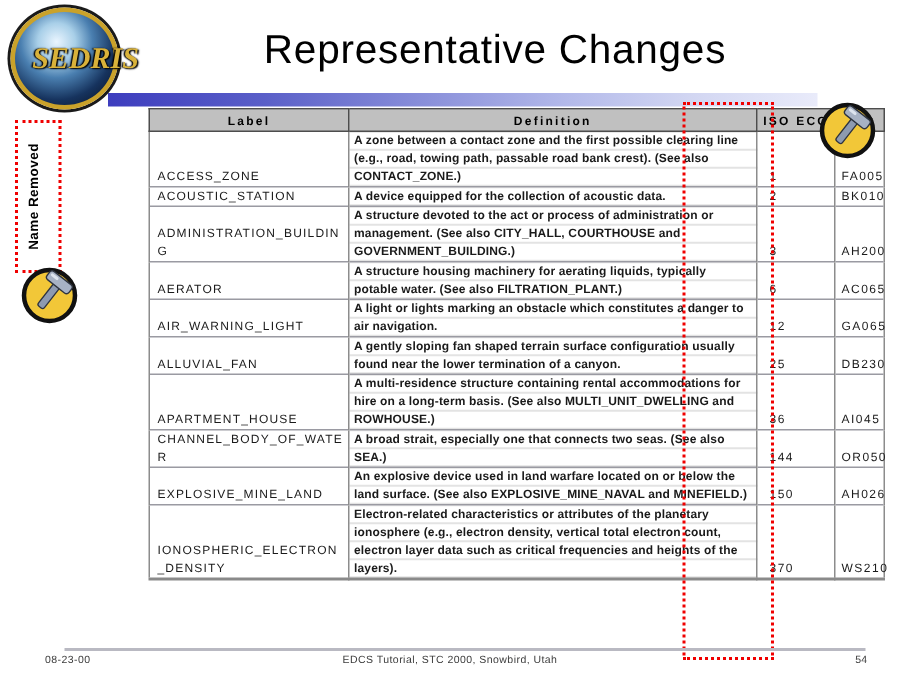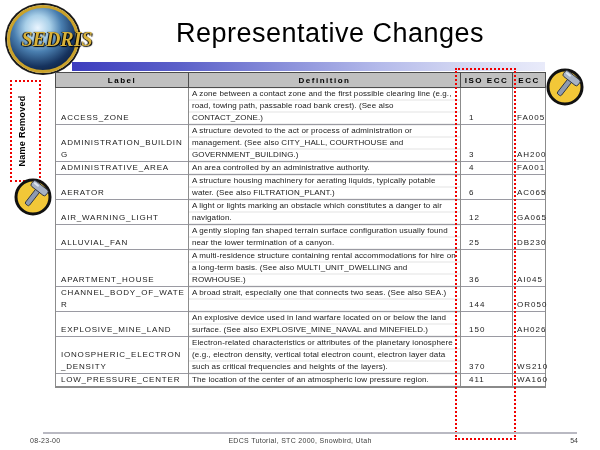--- a/index.html
+++ b/index.html
@@ -59,24 +59,25 @@
     padding:0 3px;
   }
   tr:first-child td{border-top:none;}
   td.label-cell{
     vertical-align:bottom;letter-spacing:0.8px;word-break:break-all;
     padding-left:5px;
   }
   td.definition-cell{
     vertical-align:top;letter-spacing:0.1px;
     background-image:repeating-linear-gradient(to bottom, transparent 0px, transparent 11px, #e3e3e3 11px, #e3e3e3 12px);
+    font-weight:bold;
   }
   td.iso-ecc-cell{vertical-align:bottom;letter-spacing:1px;padding-left:8px;}
   td.ecc-cell{vertical-align:bottom;letter-spacing:1px;padding-left:4px;}
-  table{border:1px solid #6e6e6e;border-bottom:2px solid #8a8a8a;}
+  table{border:1px solid #6e6e6e;border-bottom:2px solid #8a8a8a;margin-left:44px;}
 
   
   .footer-rule{
     position:absolute;left:43px;top:432px;width:534px;height:2px;
     background:#b9b9c2;
   }
 
   
   .iso-callout{
     position:absolute;left:455px;top:68px;width:57px;height:368px;
@@ -132,32 +133,32 @@
       </tr>
     </thead>
     <tbody>
         <tr>
           <td class="label-cell">ACCESS_ZONE</td>
           <td class="definition-cell">A zone between a contact zone and the first possible clearing line (e.g., road, towing path, passable road bank crest). (See also CONTACT_ZONE.)</td>
           <td class="iso-ecc-cell">1</td>
           <td class="ecc-cell">FA005</td>
         </tr>
         <tr>
+          <td class="label-cell">ACOUSTIC_STATION</td>
+          <td class="definition-cell">A device equipped for the collection of acoustic data.</td>
+          <td class="iso-ecc-cell">2</td>
+          <td class="ecc-cell">BK010</td>
+        </tr>
+        <tr>
           <td class="label-cell">ADMINISTRATION_BUILDING</td>
           <td class="definition-cell">A structure devoted to the act or process of administration or management. (See also CITY_HALL, COURTHOUSE and GOVERNMENT_BUILDING.)</td>
           <td class="iso-ecc-cell">3</td>
           <td class="ecc-cell">AH200</td>
         </tr>
         <tr>
-          <td class="label-cell">ADMINISTRATIVE_AREA</td>
-          <td class="definition-cell">An area controlled by an administrative authority.</td>
-          <td class="iso-ecc-cell">4</td>
-          <td class="ecc-cell">FA001</td>
-        </tr>
-        <tr>
           <td class="label-cell">AERATOR</td>
           <td class="definition-cell">A structure housing machinery for aerating liquids, typically potable water. (See also FILTRATION_PLANT.)</td>
           <td class="iso-ecc-cell">6</td>
           <td class="ecc-cell">AC065</td>
         </tr>
         <tr>
           <td class="label-cell">AIR_WARNING_LIGHT</td>
           <td class="definition-cell">A light or lights marking an obstacle which constitutes a danger to air navigation.</td>
           <td class="iso-ecc-cell">12</td>
           <td class="ecc-cell">GA065</td>
@@ -184,26 +185,20 @@
           <td class="label-cell">EXPLOSIVE_MINE_LAND</td>
           <td class="definition-cell">An explosive device used in land warfare located on or below the land surface. (See also EXPLOSIVE_MINE_NAVAL and MINEFIELD.)</td>
           <td class="iso-ecc-cell">150</td>
           <td class="ecc-cell">AH026</td>
         </tr>
         <tr>
           <td class="label-cell">IONOSPHERIC_ELECTRON_DENSITY</td>
           <td class="definition-cell">Electron-related characteristics or attributes of the planetary ionosphere (e.g., electron density, vertical total electron count, electron layer data such as critical frequencies and heights of the layers).</td>
           <td class="iso-ecc-cell">370</td>
           <td class="ecc-cell">WS210</td>
-        </tr>
-        <tr>
-          <td class="label-cell">LOW_PRESSURE_CENTER</td>
-          <td class="definition-cell">The location of the center of an atmospheric low pressure region.</td>
-          <td class="iso-ecc-cell">411</td>
-          <td class="ecc-cell">WA160</td>
         </tr>
       </tbody>
   </table>
 </div>
 
 <div class="iso-callout"></div>
 
 <div class="name-removed-box">
   <div class="name-removed-text">Name Removed</div>
 </div>

